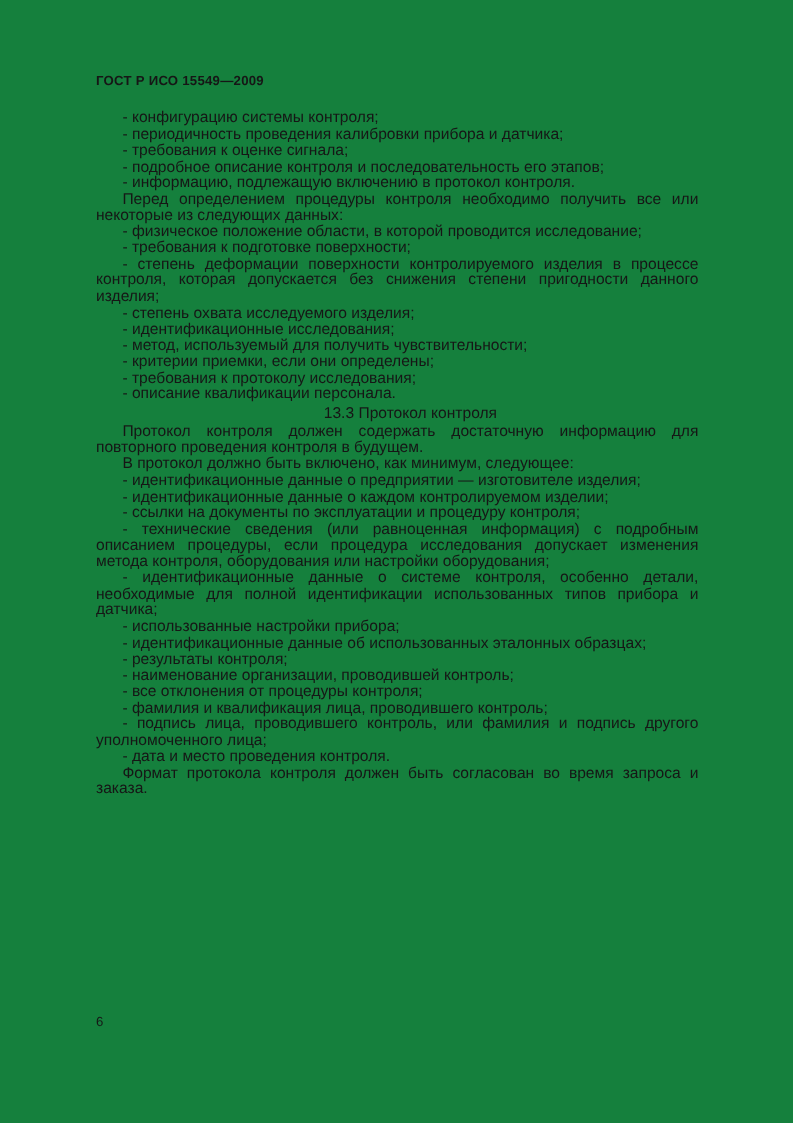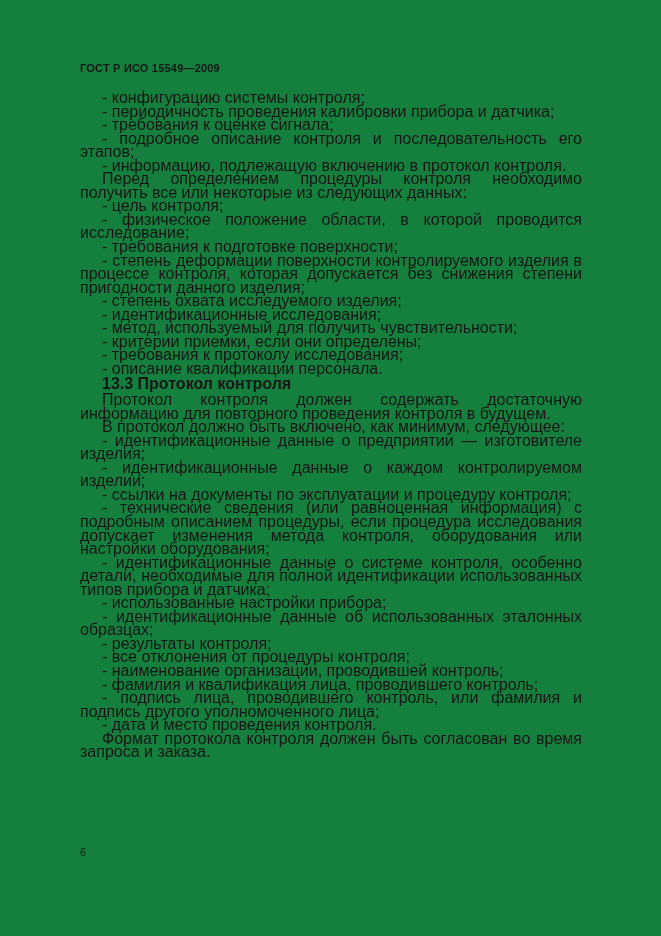--- a/index.html
+++ b/index.html
@@ -23,31 +23,31 @@
       right: 79px;
       font-size: 11px;
       font-weight: bold;
       letter-spacing: 0.2px;
     }
     .doc-body {
       position: absolute;
       top: 91px;
       left: 80px;
       width: 502px;
-      font-size: 16px;
+      font-size: 13px;
       line-height: 13.55px;
       text-align: justify;
     }
     .block {
       margin: 0;
       text-indent: 22px;
     }
     .block.h {
-      font-weight: bold;
-      text-align: left;
+      font-weight: normal;
+      text-align: center;
       margin: 2px 0;
     }
     .doc-footer {
       position: absolute;
       top: 846px;
       left: 80px;
       font-size: 11px;
     }
   </style>
 </head>
@@ -58,43 +58,42 @@
     <span>ГОСТ Р ИСО 15549—2009</span>
   </div>
 
   <div class="doc-body" id="doc-body">
       <p class="block li">- конфигурацию системы контроля;</p>
       <p class="block li">- периодичность проведения калибровки прибора и датчика;</p>
       <p class="block li">- требования к оценке сигнала;</p>
       <p class="block li">- подробное описание контроля и последовательность его этапов;</p>
       <p class="block li">- информацию, подлежащую включению в протокол контроля.</p>
       <p class="block p">Перед определением процедуры контроля необходимо получить все или некоторые из следующих данных:</p>
-      <p class="block li">- цель контроля;</p>
       <p class="block li">- физическое положение области, в которой проводится исследование;</p>
       <p class="block li">- требования к подготовке поверхности;</p>
       <p class="block li">- степень деформации поверхности контролируемого изделия в процессе контроля, которая допускается без снижения степени пригодности данного изделия;</p>
       <p class="block li">- степень охвата исследуемого изделия;</p>
       <p class="block li">- идентификационные исследования;</p>
       <p class="block li">- метод, используемый для получить чувствительности;</p>
       <p class="block li">- критерии приемки, если они определены;</p>
       <p class="block li">- требования к протоколу исследования;</p>
       <p class="block li">- описание квалификации персонала.</p>
       <p class="block h">13.3 Протокол контроля</p>
       <p class="block p">Протокол контроля должен содержать достаточную информацию для повторного проведения контроля в будущем.</p>
       <p class="block p">В протокол должно быть включено, как минимум, следующее:</p>
       <p class="block li">- идентификационные данные о предприятии — изготовителе изделия;</p>
       <p class="block li">- идентификационные данные о каждом контролируемом изделии;</p>
       <p class="block li">- ссылки на документы по эксплуатации и процедуру контроля;</p>
       <p class="block li">- технические сведения (или равноценная информация) с подробным описанием процедуры, если процедура исследования допускает изменения метода контроля, оборудования или настройки оборудования;</p>
       <p class="block li">- идентификационные данные о системе контроля, особенно детали, необходимые для полной идентификации использованных типов прибора и датчика;</p>
       <p class="block li">- использованные настройки прибора;</p>
       <p class="block li">- идентификационные данные об использованных эталонных образцах;</p>
       <p class="block li">- результаты контроля;</p>
+      <p class="block li">- наименование организации, проводившей контроль;</p>
       <p class="block li">- все отклонения от процедуры контроля;</p>
-      <p class="block li">- наименование организации, проводившей контроль;</p>
       <p class="block li">- фамилия и квалификация лица, проводившего контроль;</p>
       <p class="block li">- подпись лица, проводившего контроль, или фамилия и подпись другого уполномоченного лица;</p>
       <p class="block li">- дата и место проведения контроля.</p>
       <p class="block p">Формат протокола контроля должен быть согласован во время запроса и заказа.</p>
     </div>
 
   <div class="doc-footer">
     <span>6</span>
   </div>
 </div>

